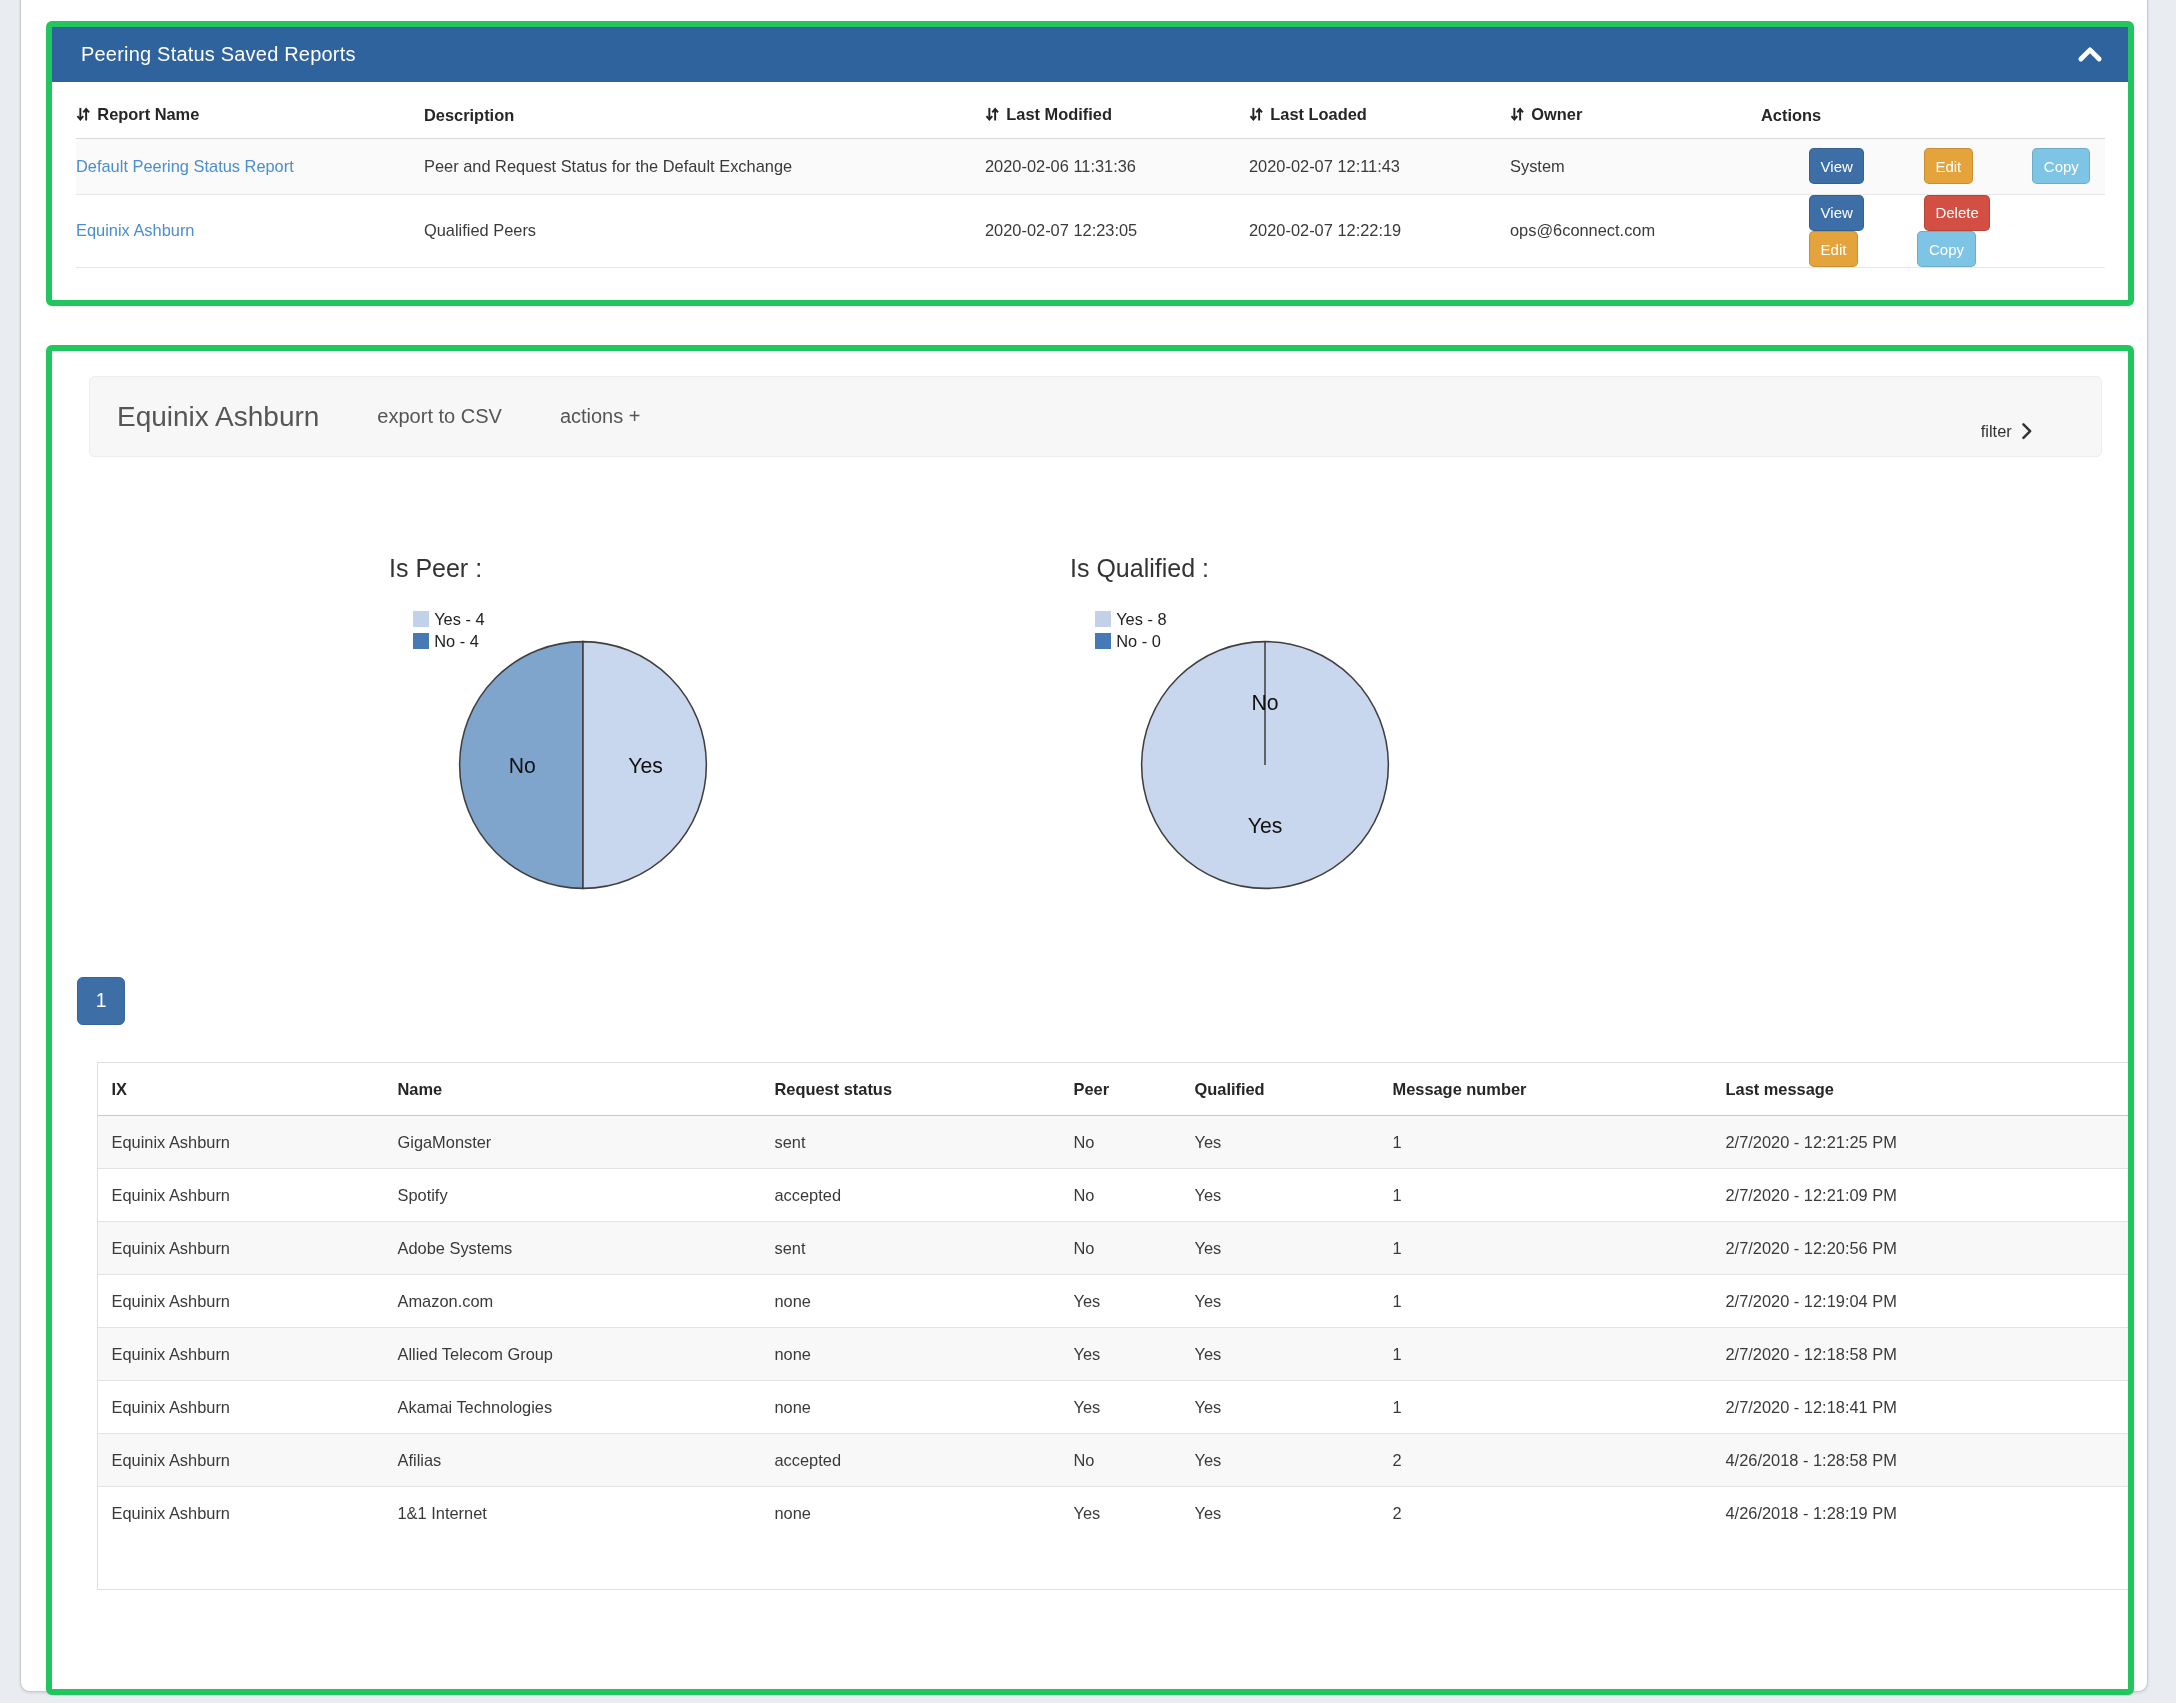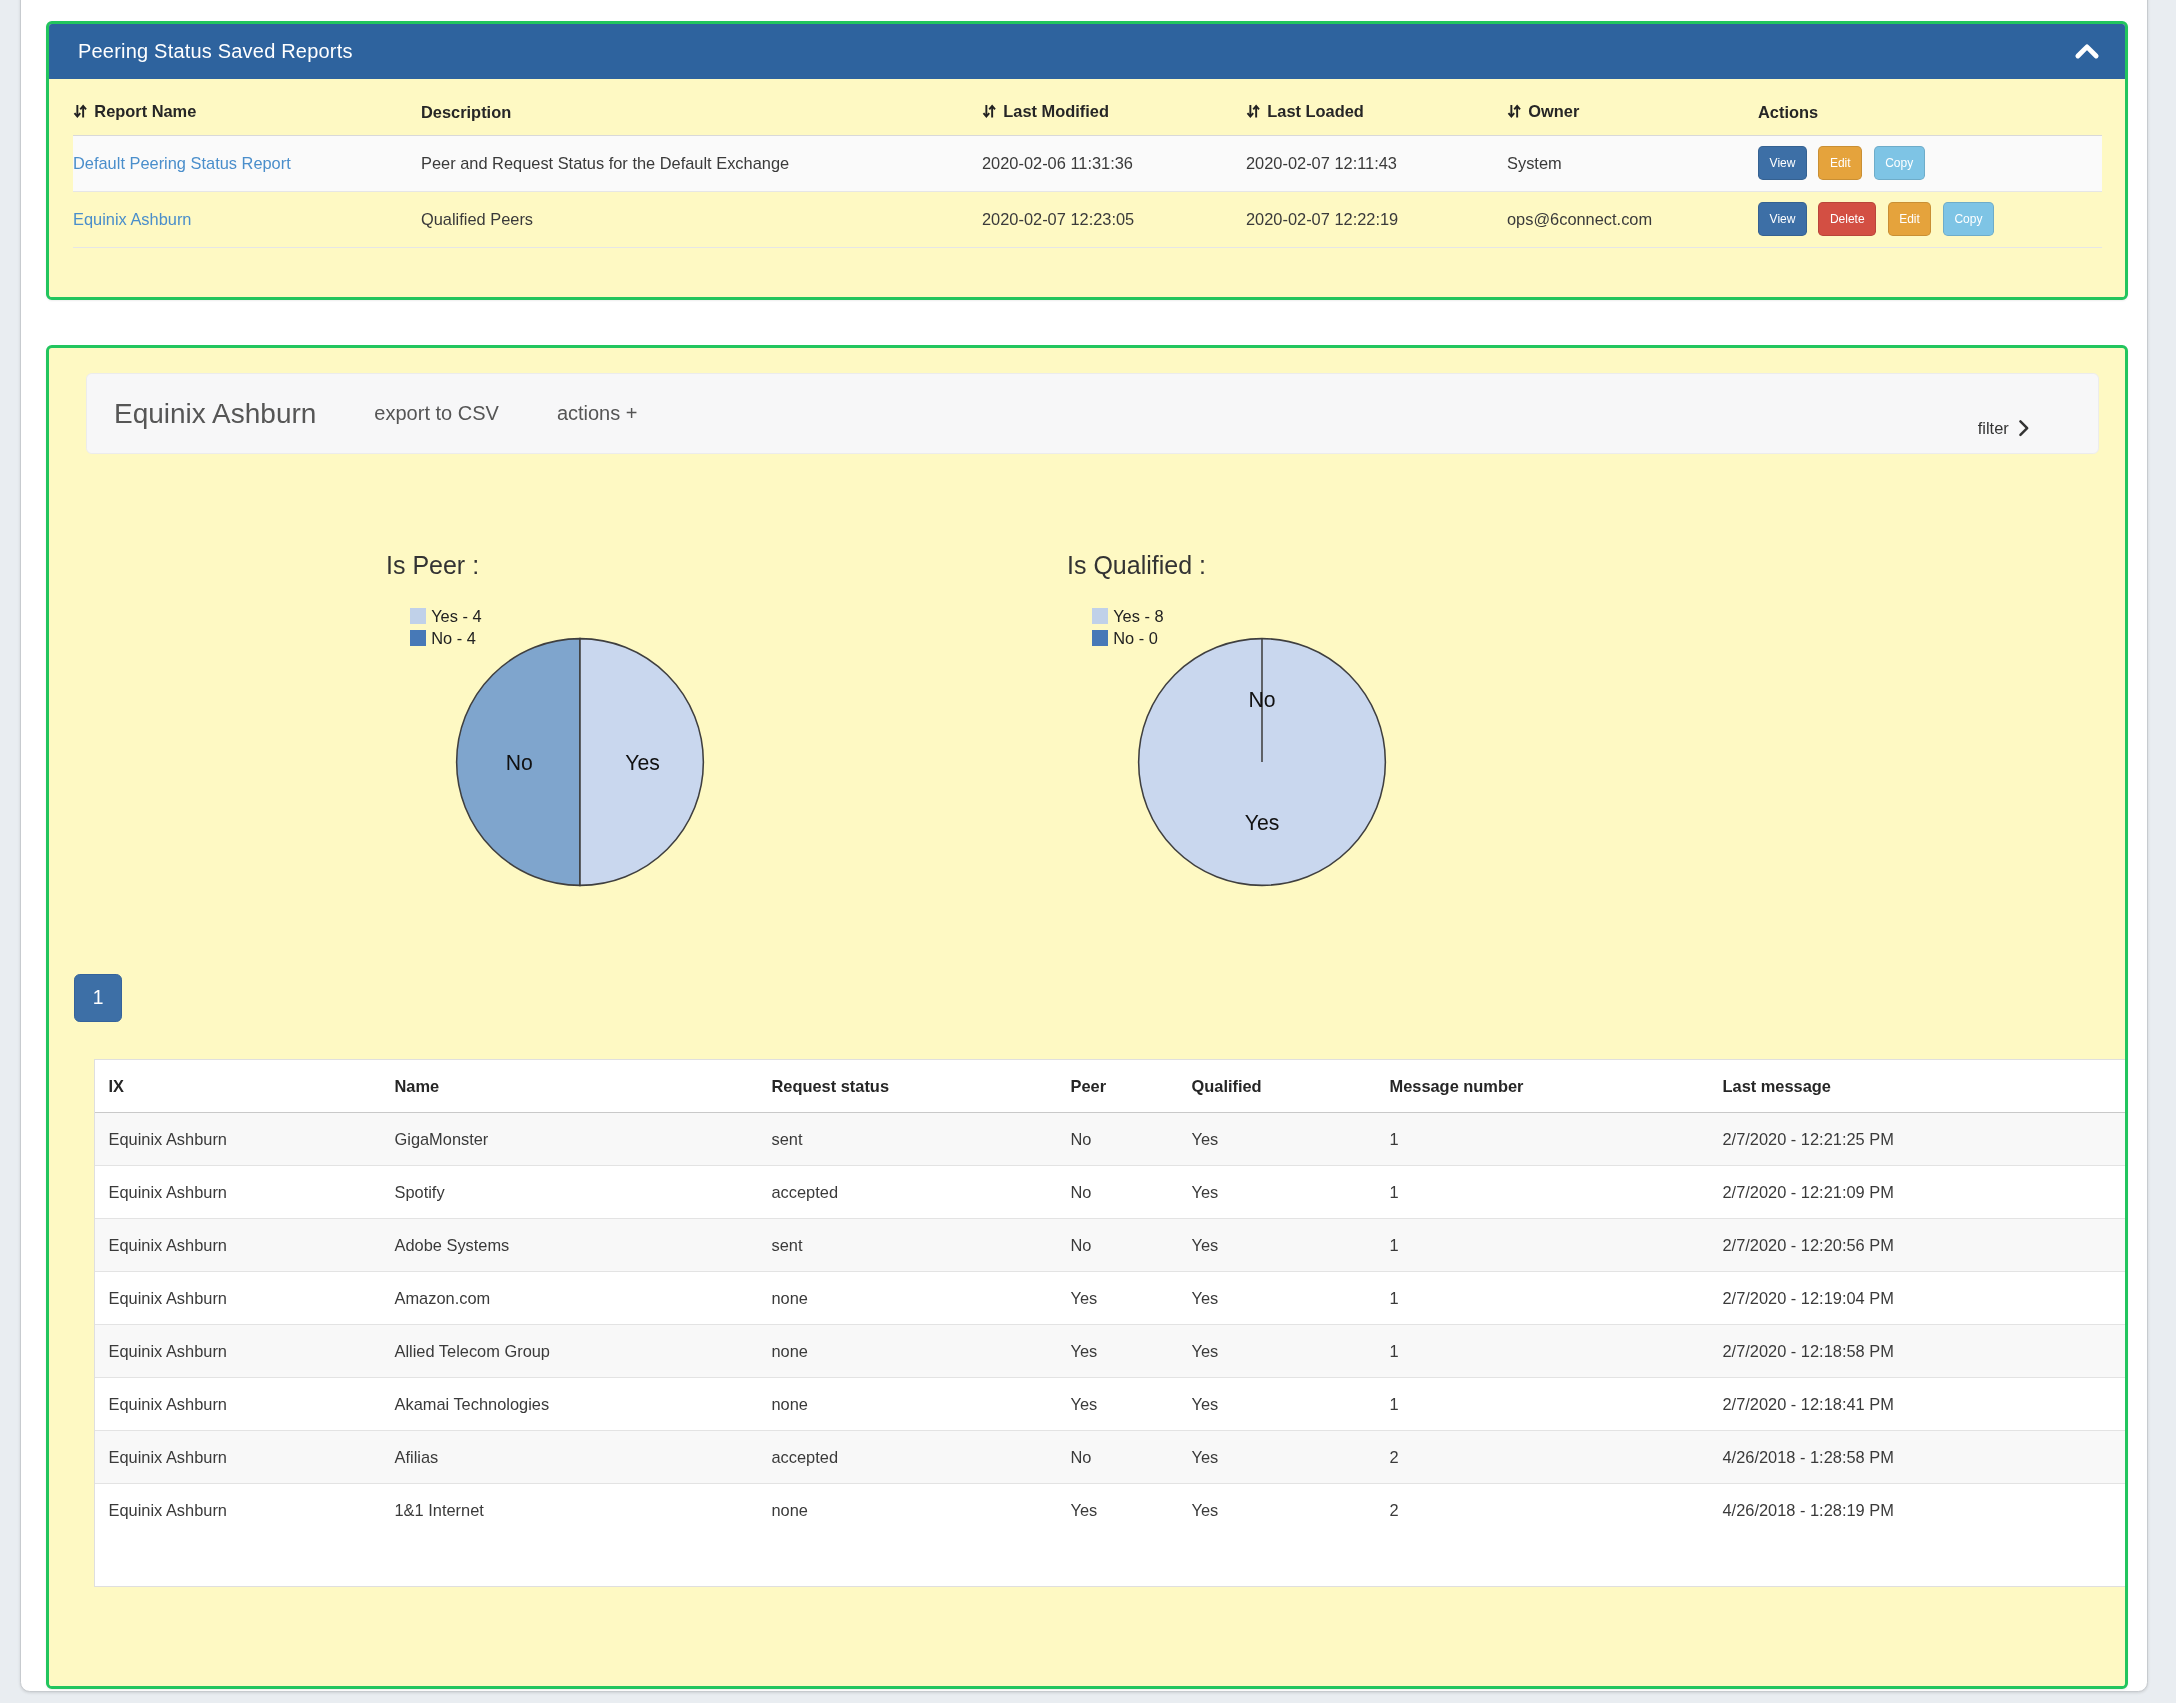--- a/index.html
+++ b/index.html
@@ -8,21 +8,21 @@
     background:#e9edf1;
     font-family:"Liberation Sans","DejaVu Sans",sans-serif;
     color:#3a3a3a;
   }
   .page-card{
     position:absolute;left:20px;top:-13.5px;width:2126px;height:1703px;
     background:#ffffff;border:1px solid #c7cbcf;border-radius:9.7px;
     box-shadow:0 1px 2.9px rgba(0,0,0,.12);
   }
   .panel{
-    position:absolute;background:#fef9c3;border:3px solid #22c55e;border-radius:5.8px;
+    position:absolute;background:#ffffff;border:6px solid #22c55e;border-radius:5.8px;
     overflow:hidden;box-shadow:0 1px 1.9px rgba(0,0,0,.07);
   }
   #panel-saved{left:46px;top:21px;width:2076px;height:273px;}
   #panel-view{left:46px;top:345px;width:2076px;height:1338px;}
   .panel-header{
     background:#2e639e;height:55px;display:flex;align-items:center;
     padding:0 25px 0 29px;box-sizing:border-box;
   }
   .panel-title{color:#ffffff;font-size:20px;letter-spacing:0.2px;}
   .header-spacer{flex:1;}
@@ -36,23 +36,24 @@
     border-bottom:1.9px solid #d9d9d9;vertical-align:middle;padding:0;
   }
   .reports-table td{
     height:55px;font-size:16.4px;color:#3a3a3a;vertical-align:middle;
     border-bottom:1px solid #e6e6e6;padding:0;
   }
   .reports-table tr.striped td{background:#fafafa;}
   .sort-wrap{display:inline-flex;align-items:center;gap:6.8px;cursor:pointer;}
   .report-link{color:#4a8ecb;text-decoration:none;cursor:pointer;}
   .btn{
-    display:inline-block;color:#fff;font-size:12px;line-height:1;
+    display:inline-block;color:#fff;font-size:15px;line-height:1;
     padding:9.7px 10.6px;border-radius:4.8px;margin-right:6.8px;cursor:pointer;
     border:1px solid rgba(0,0,0,.12);
+    margin-left:48px;
   }
   .btn-view{background:#3d6fa6;}
   .btn-edit{background:#e5a33c;}
   .btn-copy{background:#7ec4e5;}
   .btn-delete{background:#d34f43;}
 
   
   .p2-body{position:relative;height:1283px;}
   .toolbar{
     position:absolute;left:37px;top:25px;width:2013px;height:81px;box-sizing:border-box;

